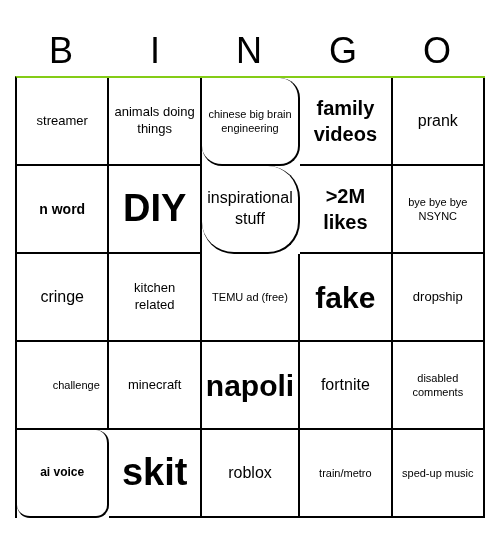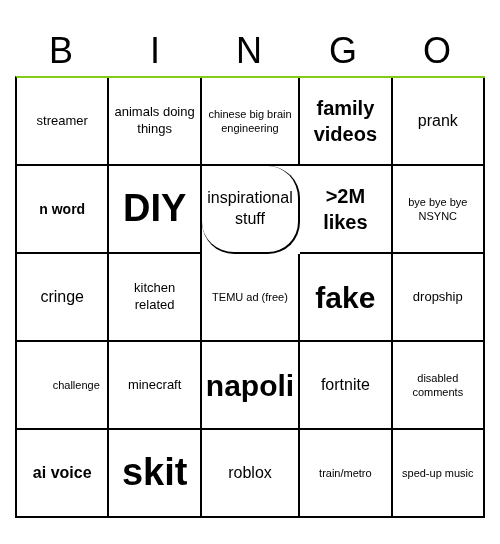--- a/index.html
+++ b/index.html
@@ -63,37 +63,37 @@
   <div class="bingo-header">
     <div class="bingo-letter">B</div>
     <div class="bingo-letter">I</div>
     <div class="bingo-letter">N</div>
     <div class="bingo-letter">G</div>
     <div class="bingo-letter">O</div>
   </div>
   <div class="bingo-grid" id="bingo-grid">
   <div class="bingo-cell" style="font-size: 13px;">streamer</div>
       <div class="bingo-cell" style="font-size: 13px;">animals doing things</div>
-      <div class="bingo-cell" style="font-size: 11px;">chinese big brain engineering</div>
+      <div class="bingo-cell" style="font-size: 11px; border-radius: 20px;">chinese big brain engineering</div>
       <div class="bingo-cell" style="font-size: 20px; font-weight: bold;">family videos</div>
       <div class="bingo-cell" style="font-size: 16px;">prank</div>
       <div class="bingo-cell" style="font-size: 14px; font-weight: bold;">n word</div>
       <div class="bingo-cell" style="font-size: 38px; font-weight: bold;">DIY</div>
       <div class="bingo-cell" style="font-size: 16px; border-radius: 32px;">inspirational stuff</div>
       <div class="bingo-cell" style="font-size: 20px; font-weight: bold;">&gt;2M likes</div>
       <div class="bingo-cell" style="font-size: 11px; text-align: center;">bye bye bye NSYNC</div>
       <div class="bingo-cell" style="font-size: 16px;">cringe</div>
       <div class="bingo-cell" style="font-size: 13px;">kitchen related</div>
       <div class="bingo-cell" style="font-size: 11px;">TEMU ad (free)</div>
       <div class="bingo-cell" style="font-size: 30px; font-weight: bold;">fake</div>
       <div class="bingo-cell" style="font-size: 13px;">dropship</div>
       <div class="bingo-cell" style="font-size: 11px; padding-left: 32px;">challenge</div>
       <div class="bingo-cell" style="font-size: 13px;">minecraft</div>
       <div class="bingo-cell" style="font-size: 30px; font-weight: bold;">napoli</div>
       <div class="bingo-cell" style="font-size: 16px;">fortnite</div>
       <div class="bingo-cell" style="font-size: 11px;">disabled comments</div>
-      <div class="bingo-cell" style="font-size: 16px; font-weight: bold;">ai voice</div>
+      <div class="bingo-cell" style="font-size: 12px; font-weight: bold; border-radius: 13px;">ai voice</div>
       <div class="bingo-cell" style="font-size: 38px; font-weight: bold;">skit</div>
       <div class="bingo-cell" style="font-size: 16px;">roblox</div>
       <div class="bingo-cell" style="font-size: 11px;">train/metro</div>
       <div class="bingo-cell" style="font-size: 11px;">sped-up music</div>
     </div>
 </div>
 
 </body></html>

